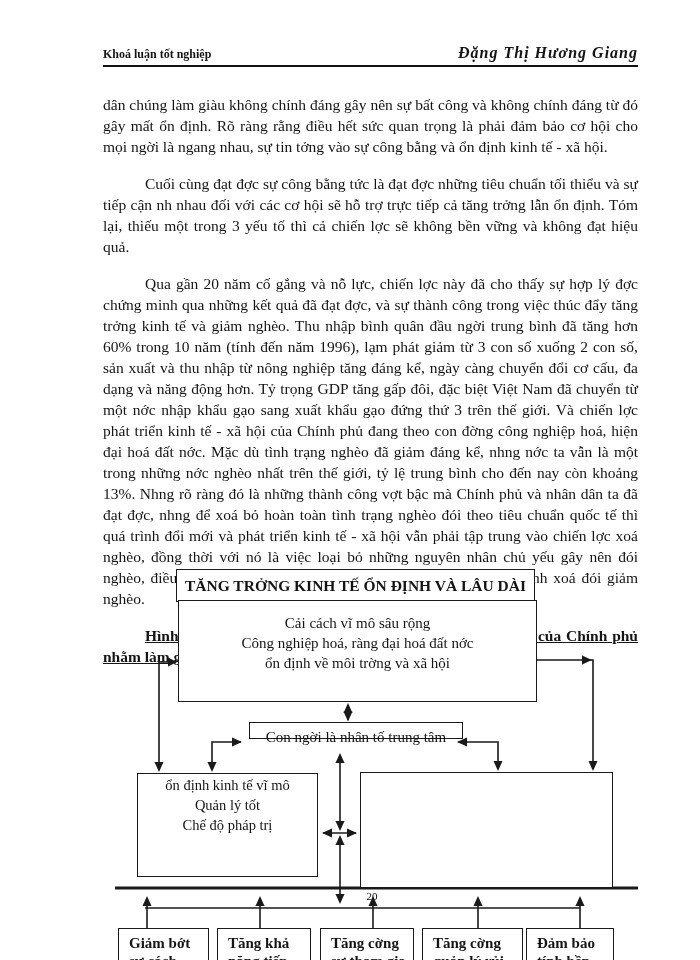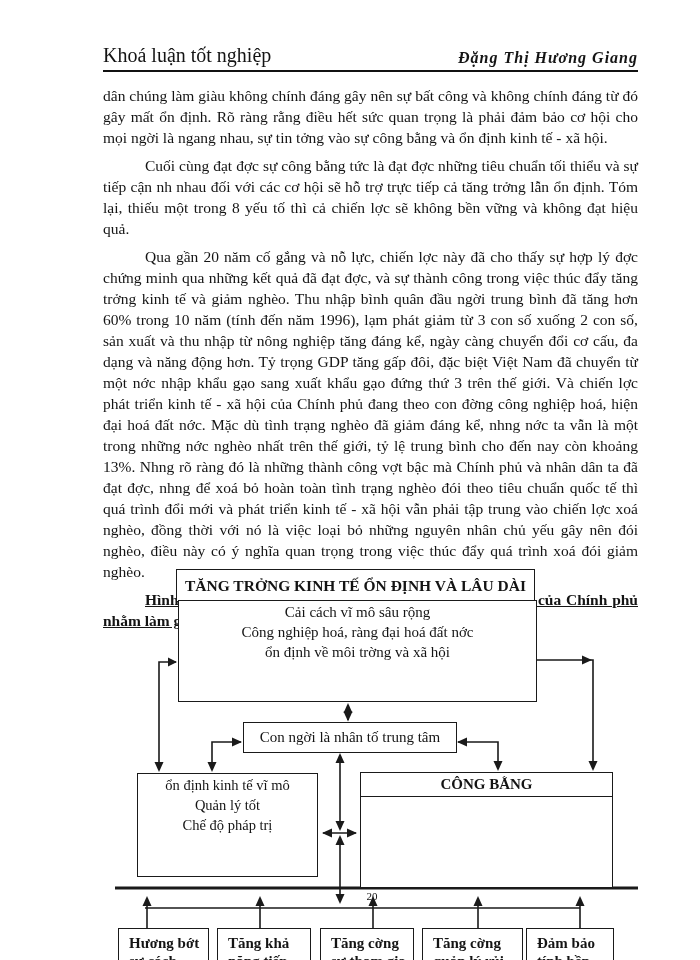--- a/index.html
+++ b/index.html
@@ -7,43 +7,43 @@
     position:relative; width:700px; height:960px; margin:0 auto;
     background:#ffffff; overflow:hidden; color:#141414;
     font-family:"Liberation Serif", serif;
   }
   
   .header {
     position:absolute; left:103px; right:62px; top:44px;
     display:flex; justify-content:space-between; align-items:flex-end;
     border-bottom:2px solid #111; padding-bottom:3px;
   }
-  .header-left { font-size:20px; }
+  .header-left { font-size:12px;font-weight:bold; }
   .header-right { font-size:16px; font-weight:bold; font-style:italic; letter-spacing:1px;text-align:center; }
   
   .textblock { position:absolute; left:103px; width:535px; top:78px; }
   .textblock p {
-    margin:7px 0 2px 0; font-size:15.5px; line-height:21px; text-align:justify;
+    margin:16px 0 2px 0; font-size:15.5px; line-height:21px; text-align:justify;
   }
   .textblock p.indent { text-indent:42px; }
   .caption {
     font-weight:bold; text-decoration:underline;
   }
   
   .dbox { position:absolute; border:1.5px solid #1a1a1a; background:#fff; box-sizing:border-box; }
   .box-growth-title {
     left:176px; top:569px; width:359px; height:33px;
     font-weight:bold; font-size:15.5px; text-align:center; line-height:31px;
   }
   .box-growth-body {
     left:178px; top:600px; width:359px; height:102px;
-    font-size:15px; text-align:center; padding-top:1px; line-height:20px;
+    font-size:15px; text-align:center; padding-top:12px; line-height:20px;
   }
   .box-center {
-    left:243px; top:722px; width:214px; height:31px;
+    left:249px; top:722px; width:214px; height:17px;
     font-size:15px; text-align:center; line-height:29px;
   }
   .box-stability { left:137px; top:773px; width:181px; height:104px; font-size:14.5px; text-align:center; }
   .box-equity   { left:360px; top:772px; width:253px; height:116px; font-size:14.5px; text-align:center; }
   .dbox .title {
     font-weight:bold; font-size:15px; line-height:23px; border-bottom:1.5px solid #1a1a1a;
   }
   .dbox .content { line-height:20px; padding:1px 4px 0 4px; }
   .bottom-box {
     top:928px; height:50px; font-weight:bold; font-size:15px;
@@ -65,21 +65,21 @@
 
 <div class="page">
 
   <div class="header">
     <span class="header-left">Khoá luận tốt nghiệp</span>
     <span class="header-right">Đặng Thị Hương Giang</span>
   </div>
 
   <div class="textblock">
     <p>dân chúng làm giàu không chính đáng gây nên sự bất công và không chính đáng từ đó gây mất ổn định. Rõ ràng rằng điều hết sức quan trọng là phải đảm bảo cơ hội cho mọi ngời  là ngang nhau, sự tin tởng  vào sự công bằng và ổn định kinh tế - xã hội.</p>
-    <p class="indent">Cuối cùng đạt đợc  sự công bằng tức là đạt đợc  những tiêu chuẩn tối thiểu và sự tiếp cận nh  nhau đối với các cơ hội sẽ hỗ trợ trực tiếp cả tăng trởng  lẫn ổn định. Tóm lại, thiếu một trong 8 yếu tố thì cả chiến lợc  sẽ không bền vững và không đạt hiệu quả.</p>
+    <p class="indent">Cuối cùng đạt đợc  sự công bằng tức là đạt đợc  những tiêu chuẩn tối thiểu và sự tiếp cận nh  nhau đối với các cơ hội sẽ hỗ trợ trực tiếp cả tăng trởng  lẫn ổn định. Tóm lại, thiếu một trong 3 yếu tố thì cả chiến lợc  sẽ không bền vững và không đạt hiệu quả.</p>
     <p class="indent">Qua gần 20 năm cố gắng và nỗ lực, chiến lợc  này đã cho thấy sự hợp lý đợc  chứng minh qua những kết quả đã đạt đợc,  và sự thành công trong việc thúc đẩy tăng trởng  kinh tế và giảm nghèo. Thu nhập bình quân đầu ngời  trung bình đã tăng hơn 60% trong 10 năm (tính đến năm 1996), lạm phát giảm từ 3 con số xuống 2 con số, sản xuất và thu nhập từ nông nghiệp tăng đáng kể, ngày càng chuyển đổi cơ cấu, đa dạng và năng động hơn. Tỷ trọng GDP tăng gấp đôi, đặc biệt Việt Nam đã chuyển từ một nớc  nhập khẩu gạo sang xuất khẩu gạo đứng thứ 3 trên thế giới. Và chiến lợc  phát triển kinh tế - xã hội của Chính phủ đang theo con đờng  công nghiệp hoá, hiện đại hoá đất nớc.  Mặc dù tình trạng nghèo đã giảm đáng kể, nhng nớc  ta vẫn là một trong những nớc  nghèo nhất trên thế giới, tỷ lệ trung bình cho đến nay còn khoảng 13%. Nhng  rõ ràng đó là những thành công vợt  bậc mà Chính phủ và nhân dân ta đã đạt đợc,  nhng  để xoá bỏ hoàn toàn tình trạng nghèo đói theo tiêu chuẩn quốc tế thì quá trình đổi mới và phát triển kinh tế - xã hội vẫn phải tập trung vào chiến lợc  xoá nghèo, đồng thời với nó là việc loại bỏ những nguyên nhân chủ yếu gây nên đói nghèo, điều này có ý nghĩa quan trọng trong việc thúc đẩy quá trình xoá đói giảm nghèo.</p>
     <p class="indent caption">Hình 5: Tổng quát về chiến lợc  phát triển kinh tế - xã hội của Chính phủ nhằm làm giảm nghèo hơn nữa (Nguồn: [10])</p>
   </div>
 
   <svg class="arrows" width="700" height="960" viewBox="0 0 700 960">
     <g stroke="#1a1a1a" stroke-width="1.6" fill="none">
 
       <polyline points="176,662 159,662 159,769"></polyline>
 
       <polyline points="537,660 593,660 593,769"></polyline>
@@ -158,27 +158,26 @@
 
   <div class="dbox box-stability">
     <div class="content">
       <div>ổn định kinh tế vĩ mô</div>
       <div>Quản lý tốt</div>
       <div>Chế độ pháp trị</div>
     </div>
   </div>
 
   <div class="dbox box-equity">
-    <div class="title">CÔNG BẰNG</div>
   </div>
 
   <div class="page-number">20</div>
 
   <div class="dbox bottom-box bb0">
-    <div>Hương bớt</div>
+    <div>Giảm bớt</div>
     <div>sự cách</div>
   </div>
   <div class="dbox bottom-box bb1">
     <div>Tăng khả</div>
     <div>năng tiếp</div>
   </div>
   <div class="dbox bottom-box bb2">
     <div>Tăng cờng</div>
     <div>sự tham gia</div>
   </div>

